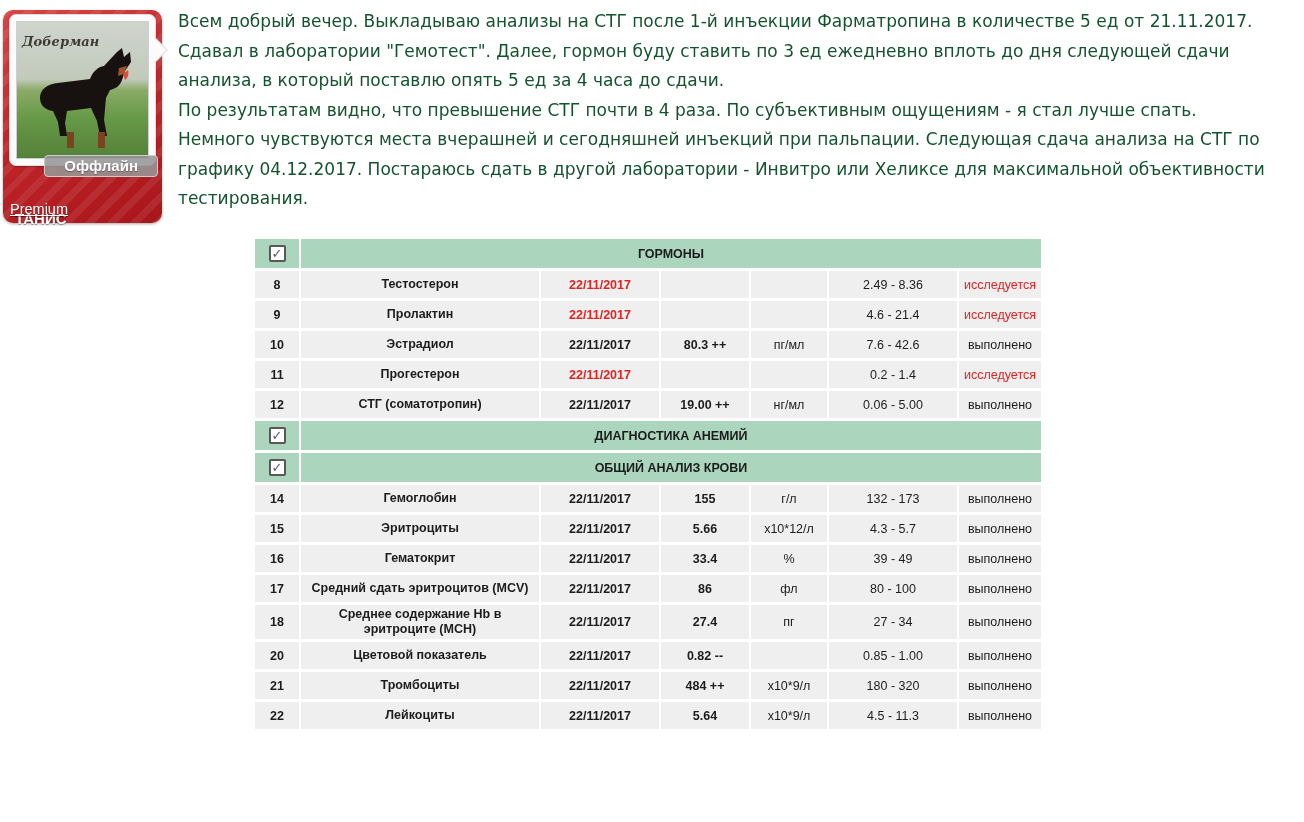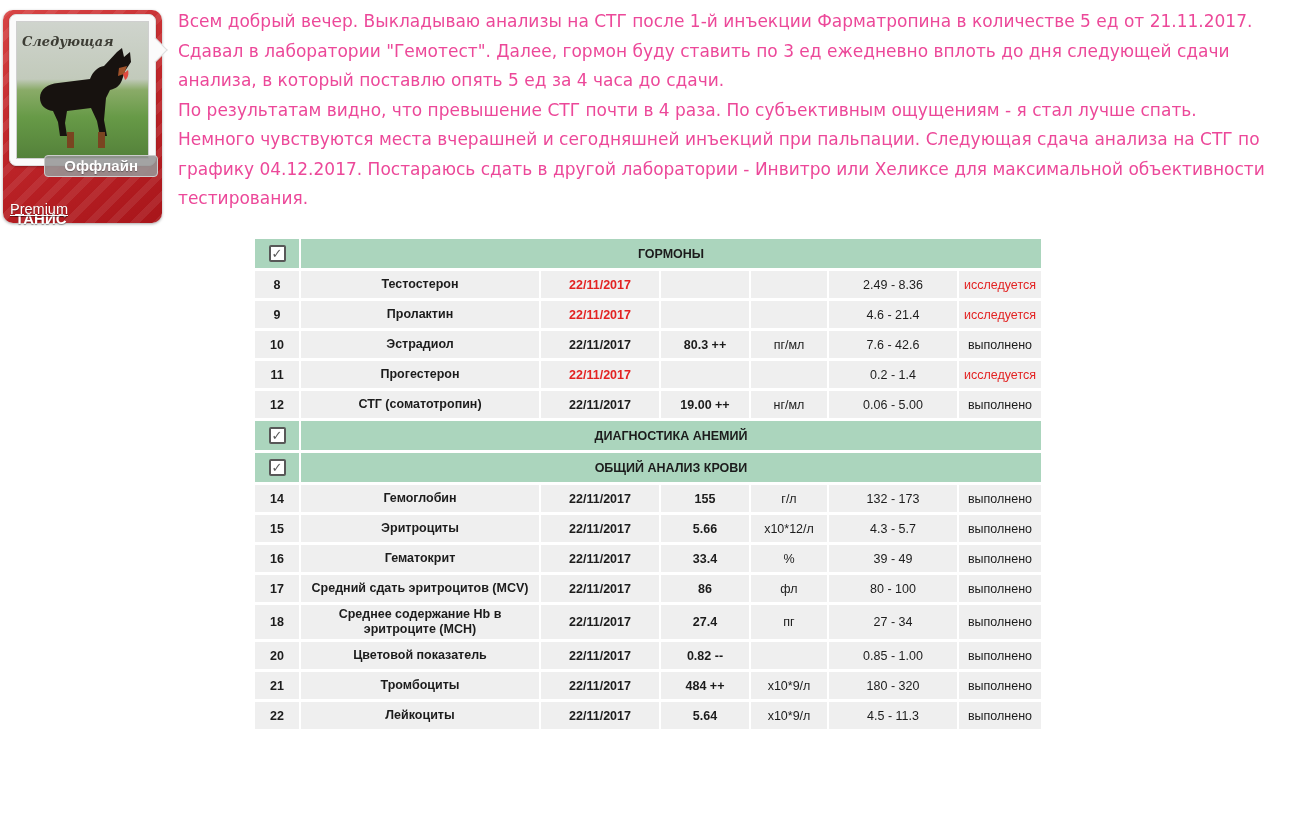--- a/index.html
+++ b/index.html
@@ -32,21 +32,21 @@
     color:#ffffff; font-weight:bold; font-size:15px; padding:1px 19px 2px;
     text-shadow:0 1px 1px rgba(0,0,0,0.35); }
   .username { position:absolute; left:12px; top:173px; color:#ffffff; font-weight:bold;
     font-size:15px; text-shadow:0 1px 1px rgba(0,0,0,0.4);margin-top:27px; }
   .usergroup { position:absolute; left:7px; top:191px; color:#ffffff; font-size:14.5px;
     text-shadow:0 1px 1px rgba(0,0,0,0.4);text-decoration:underline; }
 
   
   .post-text { position:absolute; left:178px; top:7px; width:1122px;
     font-family:"DejaVu Sans", sans-serif; font-size:17px; line-height:29.5px;
-    color:#ec4899; white-space:pre; }
+    color:#14532d; white-space:pre; }
 
   
   .lab-table-wrap { position:absolute; left:253px; top:236px; }
   table.lab { border-collapse:separate; border-spacing:2px 3px; table-layout:fixed; }
   table.lab td { text-align:center; vertical-align:middle; font-size:12.5px; color:#1c1c1c; }
   tr.sec td { background:#abd5bd; height:29px; }
   td.sec-title { font-weight:bold; font-size:13px; color:#1b1b1b; }
   tr.row td { background:#efefef; height:27px; padding:2px 3px; }
   td.c-num, td.c-name, td.c-date, td.c-result { font-weight:bold; }
   td.c-name { font-size:13px; line-height:15px; }
@@ -59,21 +59,21 @@
 </head>
 <body>
 
 <div class="page">
 
   <aside class="profile-card">
     <div class="photo-frame">
       <div class="tail"></div>
       <div class="photo">
         <div class="photo-smalltext"></div>
-        <div class="photo-caption">Следующая</div>
+        <div class="photo-caption">Доберман</div>
         <svg class="dog" viewBox="0 0 112 104">
           <path fill="#17120f" d="M86,4 l5,-4 2,9 6,-5 1,10 -6,9 -3,9 c-2,6 -7,9 -12,10 l-4,8 -2,22 3,16 -7,0 -3,-15 -6,-13 -24,3 -2,12 2,13 -7,0 -2,-14 -5,-11 c-8,-1 -13,-6 -13,-13 0,-9 8,-14 18,-15 l32,-4 c3,-8 8,-12 14,-13 z"></path>
           <rect x="36" y="84" width="7" height="16" fill="#7a4420"></rect>
           <rect x="67" y="84" width="7" height="16" fill="#7a4420"></rect>
           <path fill="#a1522a" d="M88,20 l8,-2 -3,8 -6,2 z"></path>
           <path fill="#e0493f" d="M97,22 c1,4 0,8 -3,10 l-2,-6 z"></path>
         </svg>
       </div>
       <div class="offline-badge">Оффлайн</div>
     </div>

